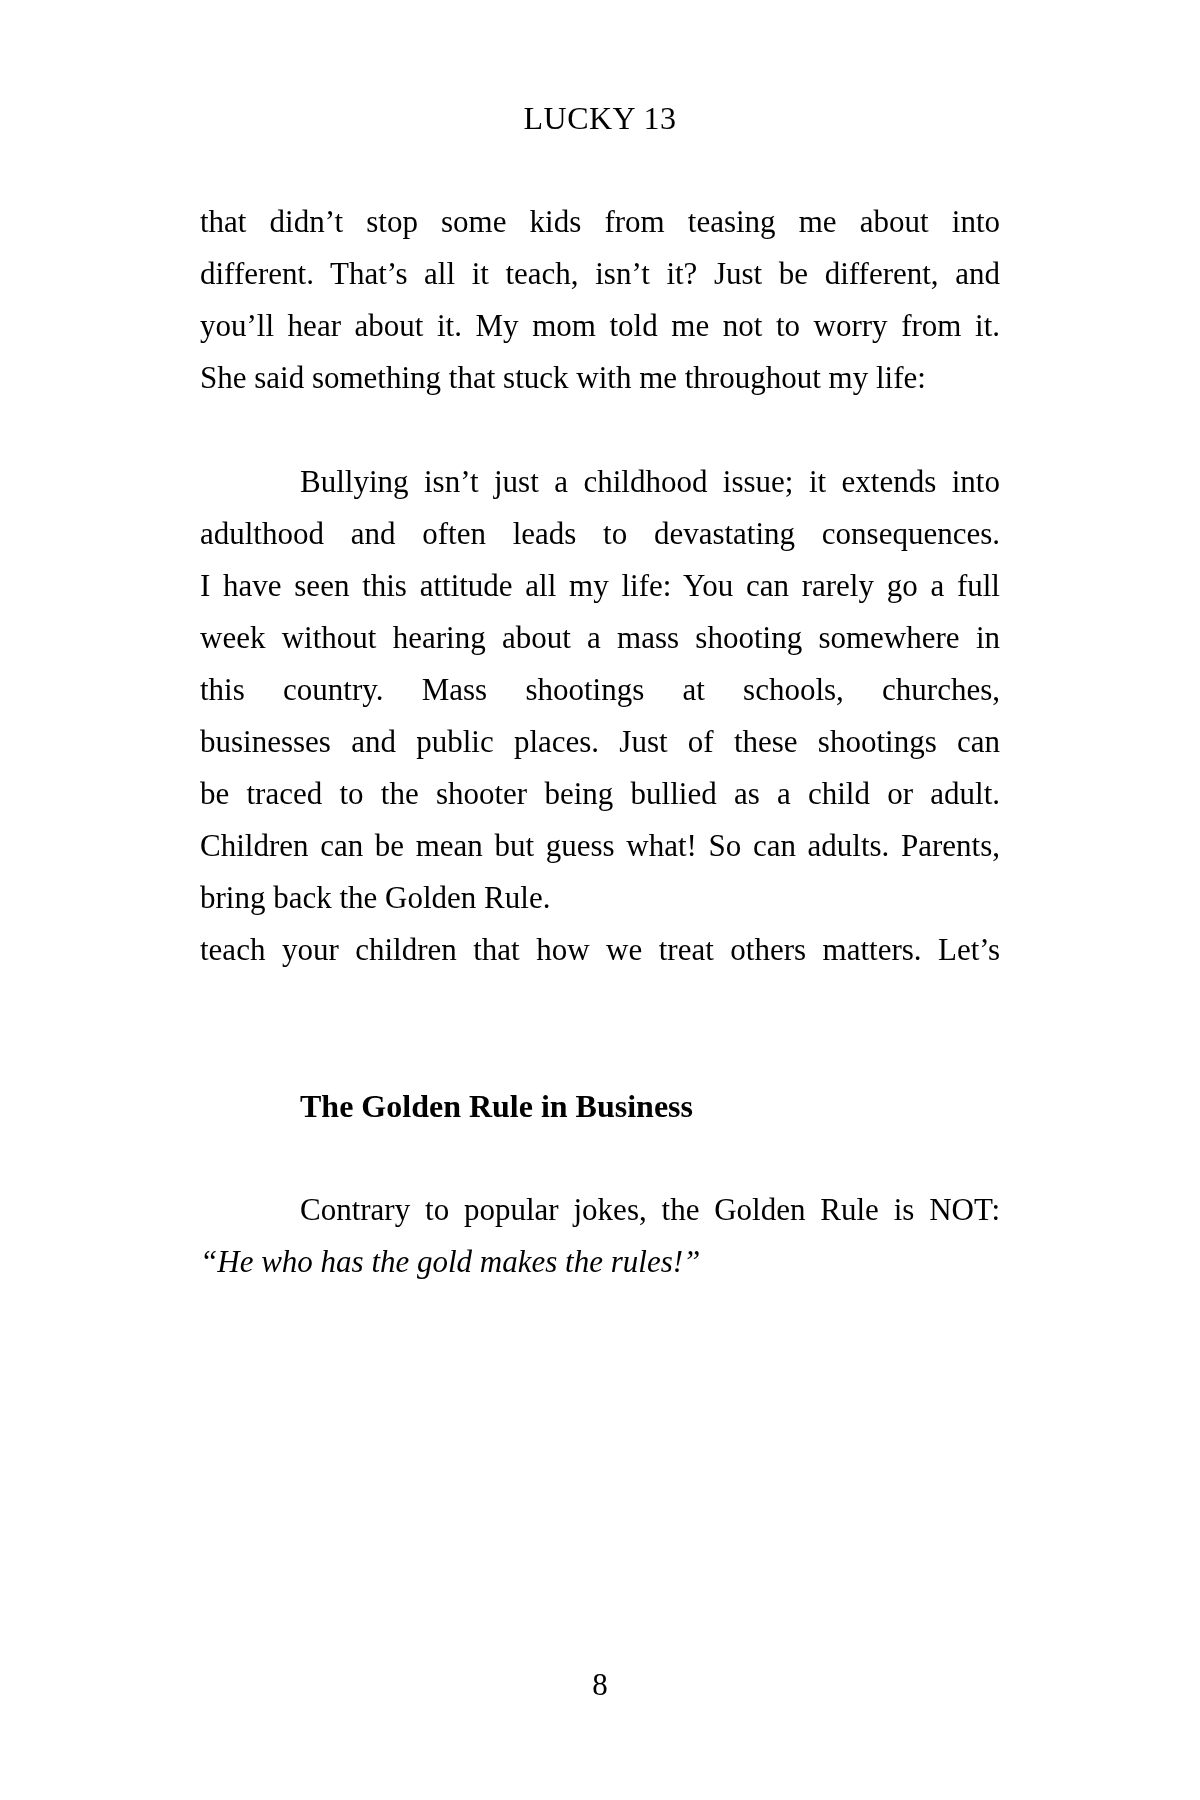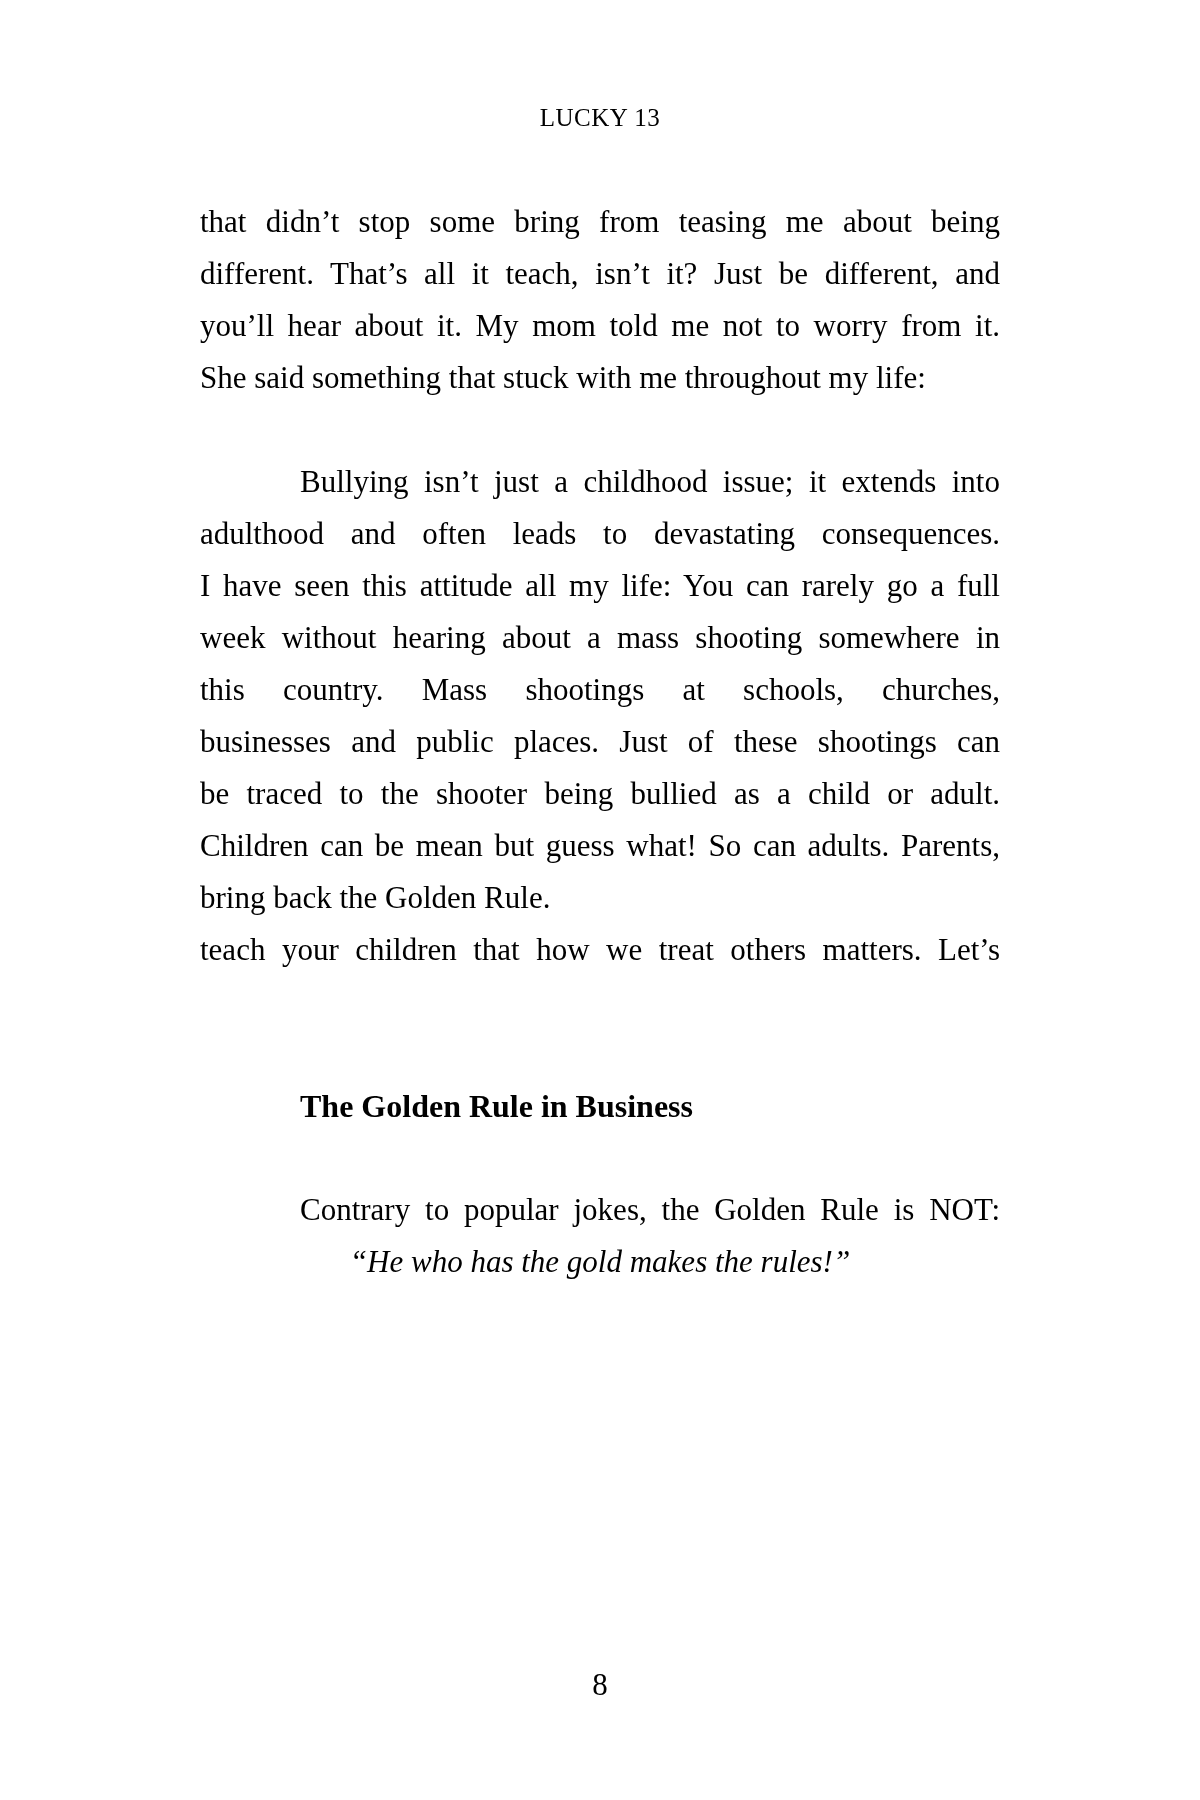--- a/index.html
+++ b/index.html
@@ -15,21 +15,21 @@
     color: #000000;
     font-family: "Liberation Serif", "DejaVu Serif", serif;
     overflow: hidden;
   }
   .running-header {
     position: absolute;
     top: 92px;
     left: 0;
     width: 100%;
     text-align: center;
-    font-size: 25px;
+    font-size: 32px;
     line-height: 52px;
     letter-spacing: 0.5px;
   }
   .text-block {
     position: absolute;
     top: 196px;
     left: 200px;
     width: 800px;
     font-size: 31px;
     line-height: 52px;
@@ -43,21 +43,20 @@
   }
   .line.justify {
     text-align: justify;
     text-align-last: justify;
   }
   .line.indent {
     padding-left: 100px;
   }
   .line.italic {
     font-style: italic;
-    text-align: center;
   }
   .heading {
     font-size: 32px;
     font-weight: bold;
     line-height: 52px;
     padding-left: 100px;
     margin: 104px 0 52px 0;
   }
   .page-number {
     position: absolute;
@@ -70,21 +69,21 @@
   }
 </style>
 </head>
 <body>
 
 <div class="page">
   <div class="running-header">LUCKY 13</div>
 
   <div class="text-block">
       <div class="para">
-        <div class="line justify">that didn’t stop some bring from teasing me about being</div>
+        <div class="line justify">that didn’t stop some kids from teasing me about into</div>
         <div class="line justify">different. That’s all it teach, isn’t it? Just be different, and</div>
         <div class="line justify">you’ll hear about it. My mom told me not to worry from it.</div>
         <div class="line">She said something that stuck with me throughout my life:</div>
       </div>
       <div class="para">
         <div class="line justify indent">Bullying isn’t just a childhood issue; it extends into</div>
         <div class="line justify">adulthood and often leads to devastating consequences.</div>
         <div class="line justify">I have seen this attitude all my life: You can rarely go a full</div>
         <div class="line justify">week without hearing about a mass shooting somewhere in</div>
         <div class="line justify">this country. Mass shootings at schools, churches,</div>

